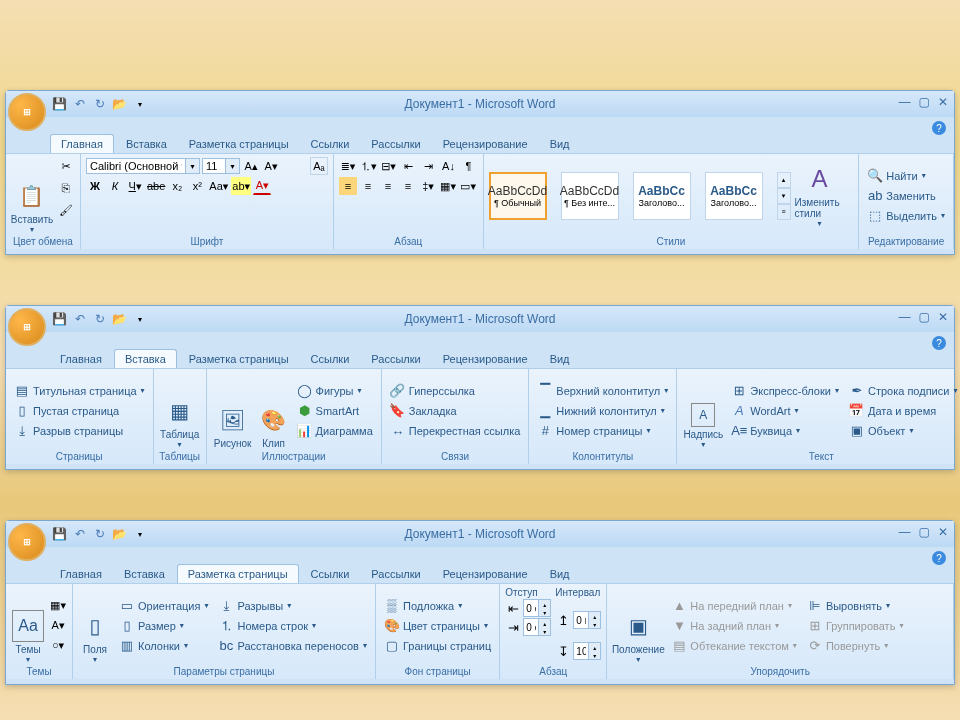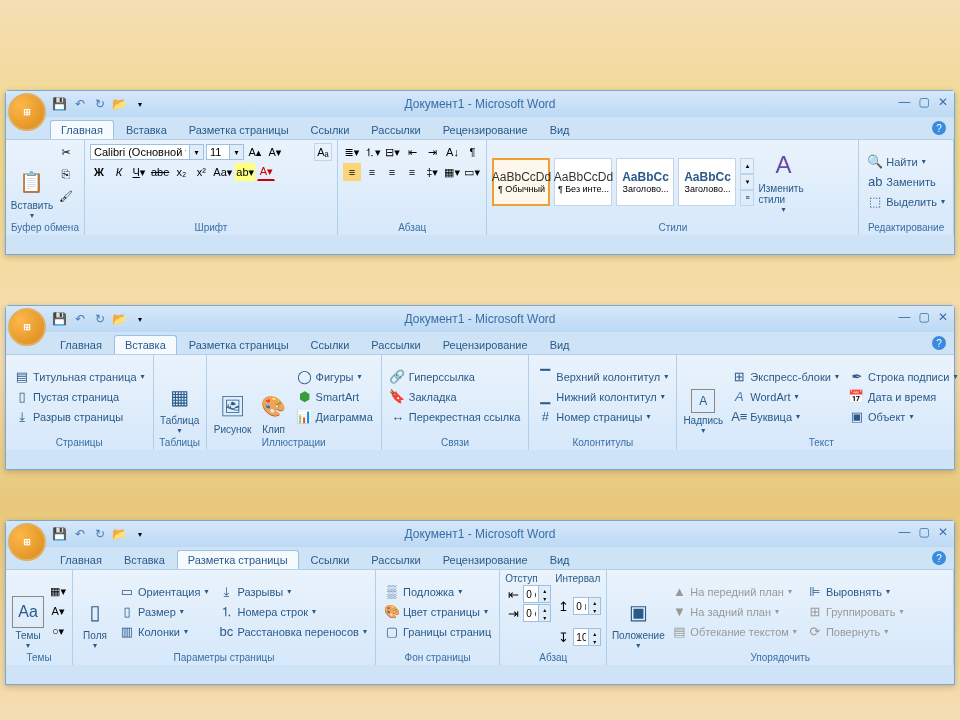--- a/index.html
+++ b/index.html
@@ -4,37 +4,37 @@
 <style>
   * { box-sizing: border-box; margin: 0; padding: 0; font-family: Tahoma, sans-serif; }
   body { width: 960px; height: 720px; background: linear-gradient(180deg, #f5deb3 0%, #f0d88c 20%, #f5deb3 50%, #e8c87a 70%, #f5deb3 100%); overflow: hidden; }
   .window { position: absolute; left: 5px; right: 5px; background: #cfe3f6; border: 1px solid #7aa7d1; border-radius: 4px 4px 0 0; box-shadow: 0 2px 6px rgba(0,0,0,0.2); }
   .titlebar { height: 26px; display: flex; align-items: center; position: relative; background: linear-gradient(#d6e8fa, #bcd9f4); }
   .office-btn { width: 38px; height: 38px; position: absolute; left: 2px; top: 2px; border-radius: 50%; background: radial-gradient(circle at 30% 30%, #ffb74a, #d88a1a); border: 2px solid #e0b060; z-index: 10; display:flex;align-items:center;justify-content:center;color:#fff;font-size:9px;font-weight:bold;}
   .qat { margin-left: 46px; display: flex; gap: 4px; align-items: center; }
   .qat-icon { width: 16px; height: 16px; display: flex; align-items: center; justify-content: center; font-size: 12px; }
   .title { position: absolute; left: 50%; transform: translateX(-50%); font-size: 12px; color: #3a6ea5; }
   .winbtns { position: absolute; right: 6px; top: 4px; display: flex; gap: 8px; font-size: 12px; color: #3a6ea5; }
-  .tabs { display: flex; align-items: flex-end; height: 22px; padding-left: 44px; gap: 2px; font-size: 11px; }
+  .tabs { display: flex; align-items: flex-end; height: 36px; padding-left: 44px; gap: 2px; font-size: 11px; }
   .tab { padding: 3px 10px; color: #2a5a8a; cursor: pointer; border-radius: 3px 3px 0 0; }
   .tab.active { background: #f5faff; border: 1px solid #9dbfe0; border-bottom: none; }
   .help { position: absolute; right: 8px; top: 30px; width: 14px; height: 14px; border-radius: 50%; background: #3a8be0; color: #fff; font-size: 10px; display:flex;align-items:center;justify-content:center; }
   .ribbon { background: linear-gradient(#eaf3fc, #d6e8fa); border-top: 1px solid #b0cfea; display: flex; }
   .group { border-right: 1px solid #b0cfea; padding: 3px 5px 0 5px; display: flex; flex-direction: column; }
   .group-body { flex: 1; display: flex; gap: 4px; }
   .group-title { font-size: 10px; text-align: center; color: #3a6ea5; padding: 2px 0; position: relative; }
   .bigbtn { display: flex; flex-direction: column; align-items: center; justify-content: flex-end; width: 42px; font-size: 10px; color: #2a5a8a; }
   .bigicon { width: 32px; height: 32px; margin-bottom: 2px; display:flex;align-items:center;justify-content:center;font-size:20px;}
   .col { display: flex; flex-direction: column; gap: 2px; }
   .row { display: flex; gap: 2px; align-items: center; }
   .smallbtn { min-width: 18px; height: 18px; display: flex; align-items: center; justify-content: center; font-size: 11px; border: 1px solid transparent; }
   .input { border: 1px solid #9dbfe0; background: #fff; font-size: 11px; padding: 1px 3px; }
   .combo { display: flex; }
   .combo .arrow { width: 14px; background: #e0edf9; border: 1px solid #9dbfe0; border-left: none; font-size: 8px; display:flex;align-items:center;justify-content:center; }
-  .style-gal { display: flex; gap: 4px; align-items: flex-end; }
+  .style-gal { display: flex; gap: 14px; align-items: flex-end; }
   .style-item { width: 58px; height: 48px; border: 1px solid #c0d5ea; background: #fff; display: flex; flex-direction: column; align-items: center; justify-content: center; font-size: 9px; }
   .style-item.sel { border: 2px solid #f0a030; background: #fef8ec; }
   .style-prev { font-size: 12px; color: #333; }
   .gal-btns { display:flex;flex-direction:column;width:14px; }
   .gal-btn { height:16px;border:1px solid #c0d5ea;font-size:7px;display:flex;align-items:center;justify-content:center;}
   .cmd { display:flex;align-items:center;gap:3px;font-size:11px;color:#2a5a8a;padding:1px 3px;white-space:nowrap;}
   .cmd .arrow { font-size:8px;margin-left:1px;}
   .ico { width:16px;height:16px;display:flex;align-items:center;justify-content:center;font-size:13px;}
   .spinner { display:flex;align-items:center;border:1px solid #9dbfe0;background:#fff;font-size:10px;height:18px;}
   .spinner input { border:none;width:14px;font-size:10px;padding:0 2px;}
@@ -80,21 +80,21 @@
           <div class="bigicon">📋</div>
           <span>Вставить</span>
           <span style="font-size:8px;">▾</span>
         </div>
         <div class="col" style="justify-content:flex-start;gap:4px;">
           <span class="smallbtn">✂</span>
           <span class="smallbtn">⎘</span>
           <span class="smallbtn">🖌</span>
         </div>
       </div>
-      <div class="group-title">Буфер обмена</div>
+      <div class="group-title">Цвет обмена</div>
     </div>
 
     <div class="group">
       <div class="group-body col">
         <div class="row">
           <div class="combo">
               <input class="input" style="width: 100px;" value="Calibri (Основной те">
               <div class="arrow">▾</div>
             </div>
           <div class="combo">

